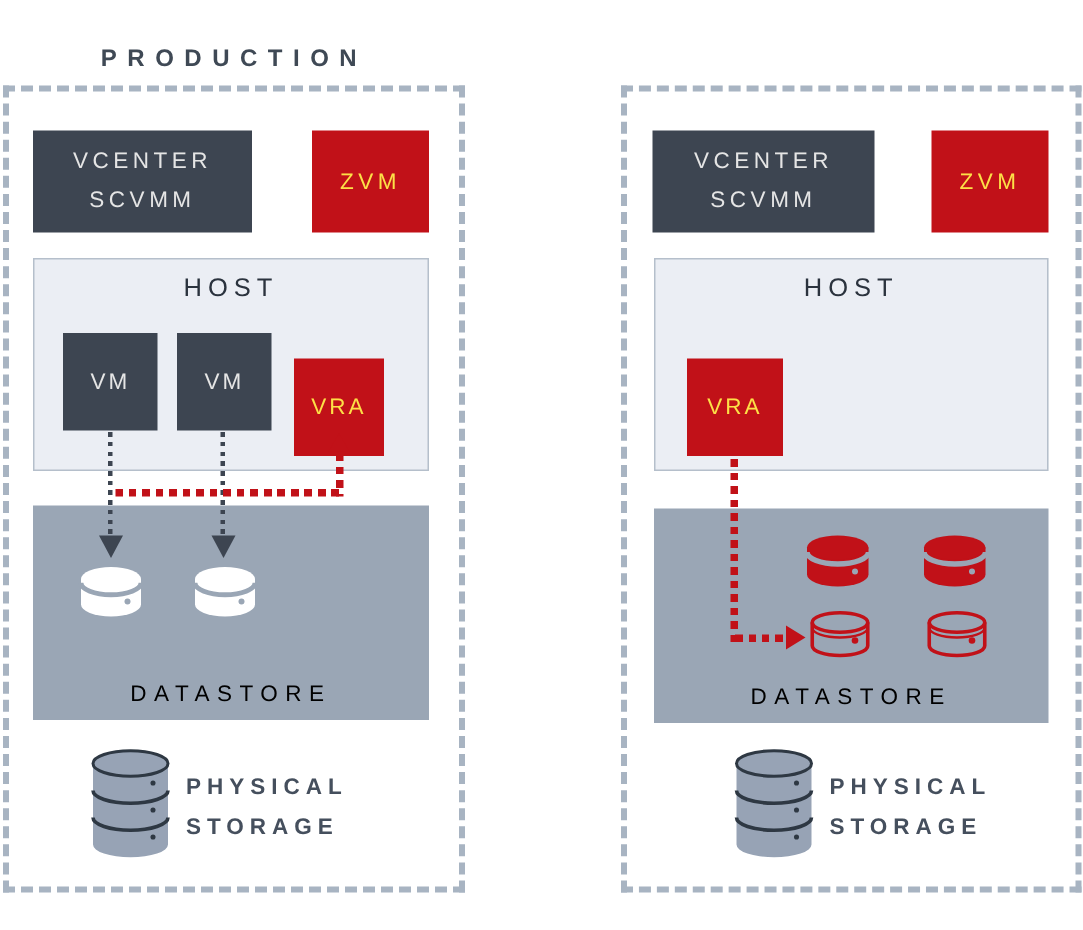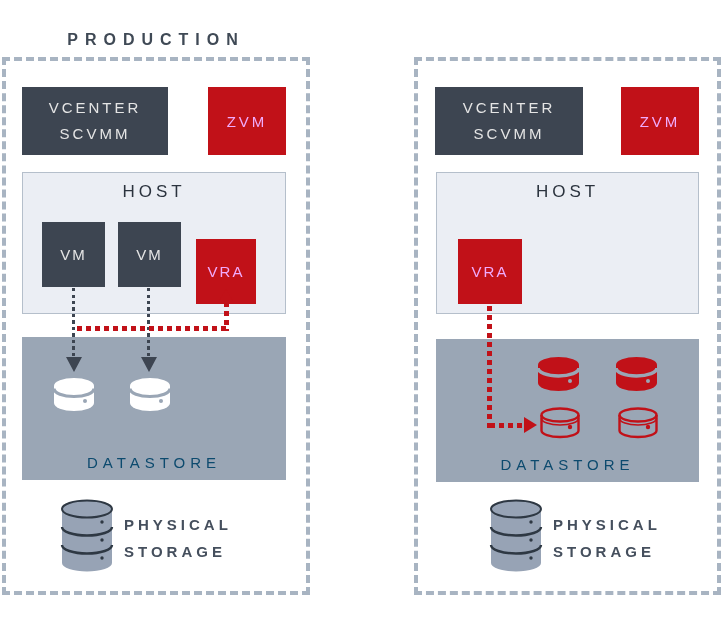--- a/index.html
+++ b/index.html
@@ -11,21 +11,21 @@
   #prod-title{left:2px;width:308px;}
   #dr-title{left:414px;width:307px;}
 
   .site{position:absolute;top:57px;height:538px;border:4px dashed #a8b4c2;box-sizing:border-box;}
   #prod{left:2px;width:308px;}
   #dr{left:414px;width:307px;}
 
   .box{position:absolute;display:flex;flex-direction:column;align-items:center;
        justify-content:center;text-align:center;}
   .dark{background:#3d4551;color:#e5e5e5;}
-  .redbox{background:#c11118;color:#f0abfc;}
+  .redbox{background:#c11118;color:#fde047;}
 
   .vcenter{left:16px;top:26px;width:146px;height:68px;font-size:15px;
            letter-spacing:3px;line-height:26px;}
   #dr .vcenter{left:17px;width:148px;}
   .zvm{left:202px;top:26px;width:78px;height:68px;font-size:15px;letter-spacing:3px;}
   #dr .zvm{left:203px;}
 
   .host{position:absolute;left:16px;top:111px;width:264px;height:142px;
         background:#ebeef4;border:1px solid #b5bfcb;box-sizing:border-box;}
   #dr .host{left:18px;width:263px;}
@@ -33,21 +33,21 @@
               font-size:17px;letter-spacing:4px;color:#2b333e;}
   .vm{width:63px;height:65px;top:49px;font-size:15px;letter-spacing:2px;}
   .vm1{left:19px;}
   .vm2{left:95px;}
   .vra{left:173px;top:66px;width:60px;height:65px;font-size:15px;letter-spacing:2px;}
   #dr .vra{left:21px;width:64px;}
 
   .datastore{position:absolute;left:16px;top:276px;width:264px;height:143px;background:#9aa6b5;}
   #dr .datastore{left:18px;top:278px;width:263px;}
   .ds-label{position:absolute;bottom:9px;left:0;width:100%;text-align:center;
-            font-size:15px;letter-spacing:5px;color:#0c4a6e;}
+            font-size:15px;letter-spacing:5px;color:#000000;}
   .cyl{position:absolute;}
 
   .phys-icon{position:absolute;top:438px;}
   #prod .phys-icon{left:53px;}
   #dr .phys-icon{left:70px;}
   .phys-text{position:absolute;top:450px;font-size:15px;font-weight:bold;
              letter-spacing:4px;color:#454f5d;line-height:27px;}
   #prod .phys-text{left:118px;}
   #dr .phys-text{left:135px;}
 

